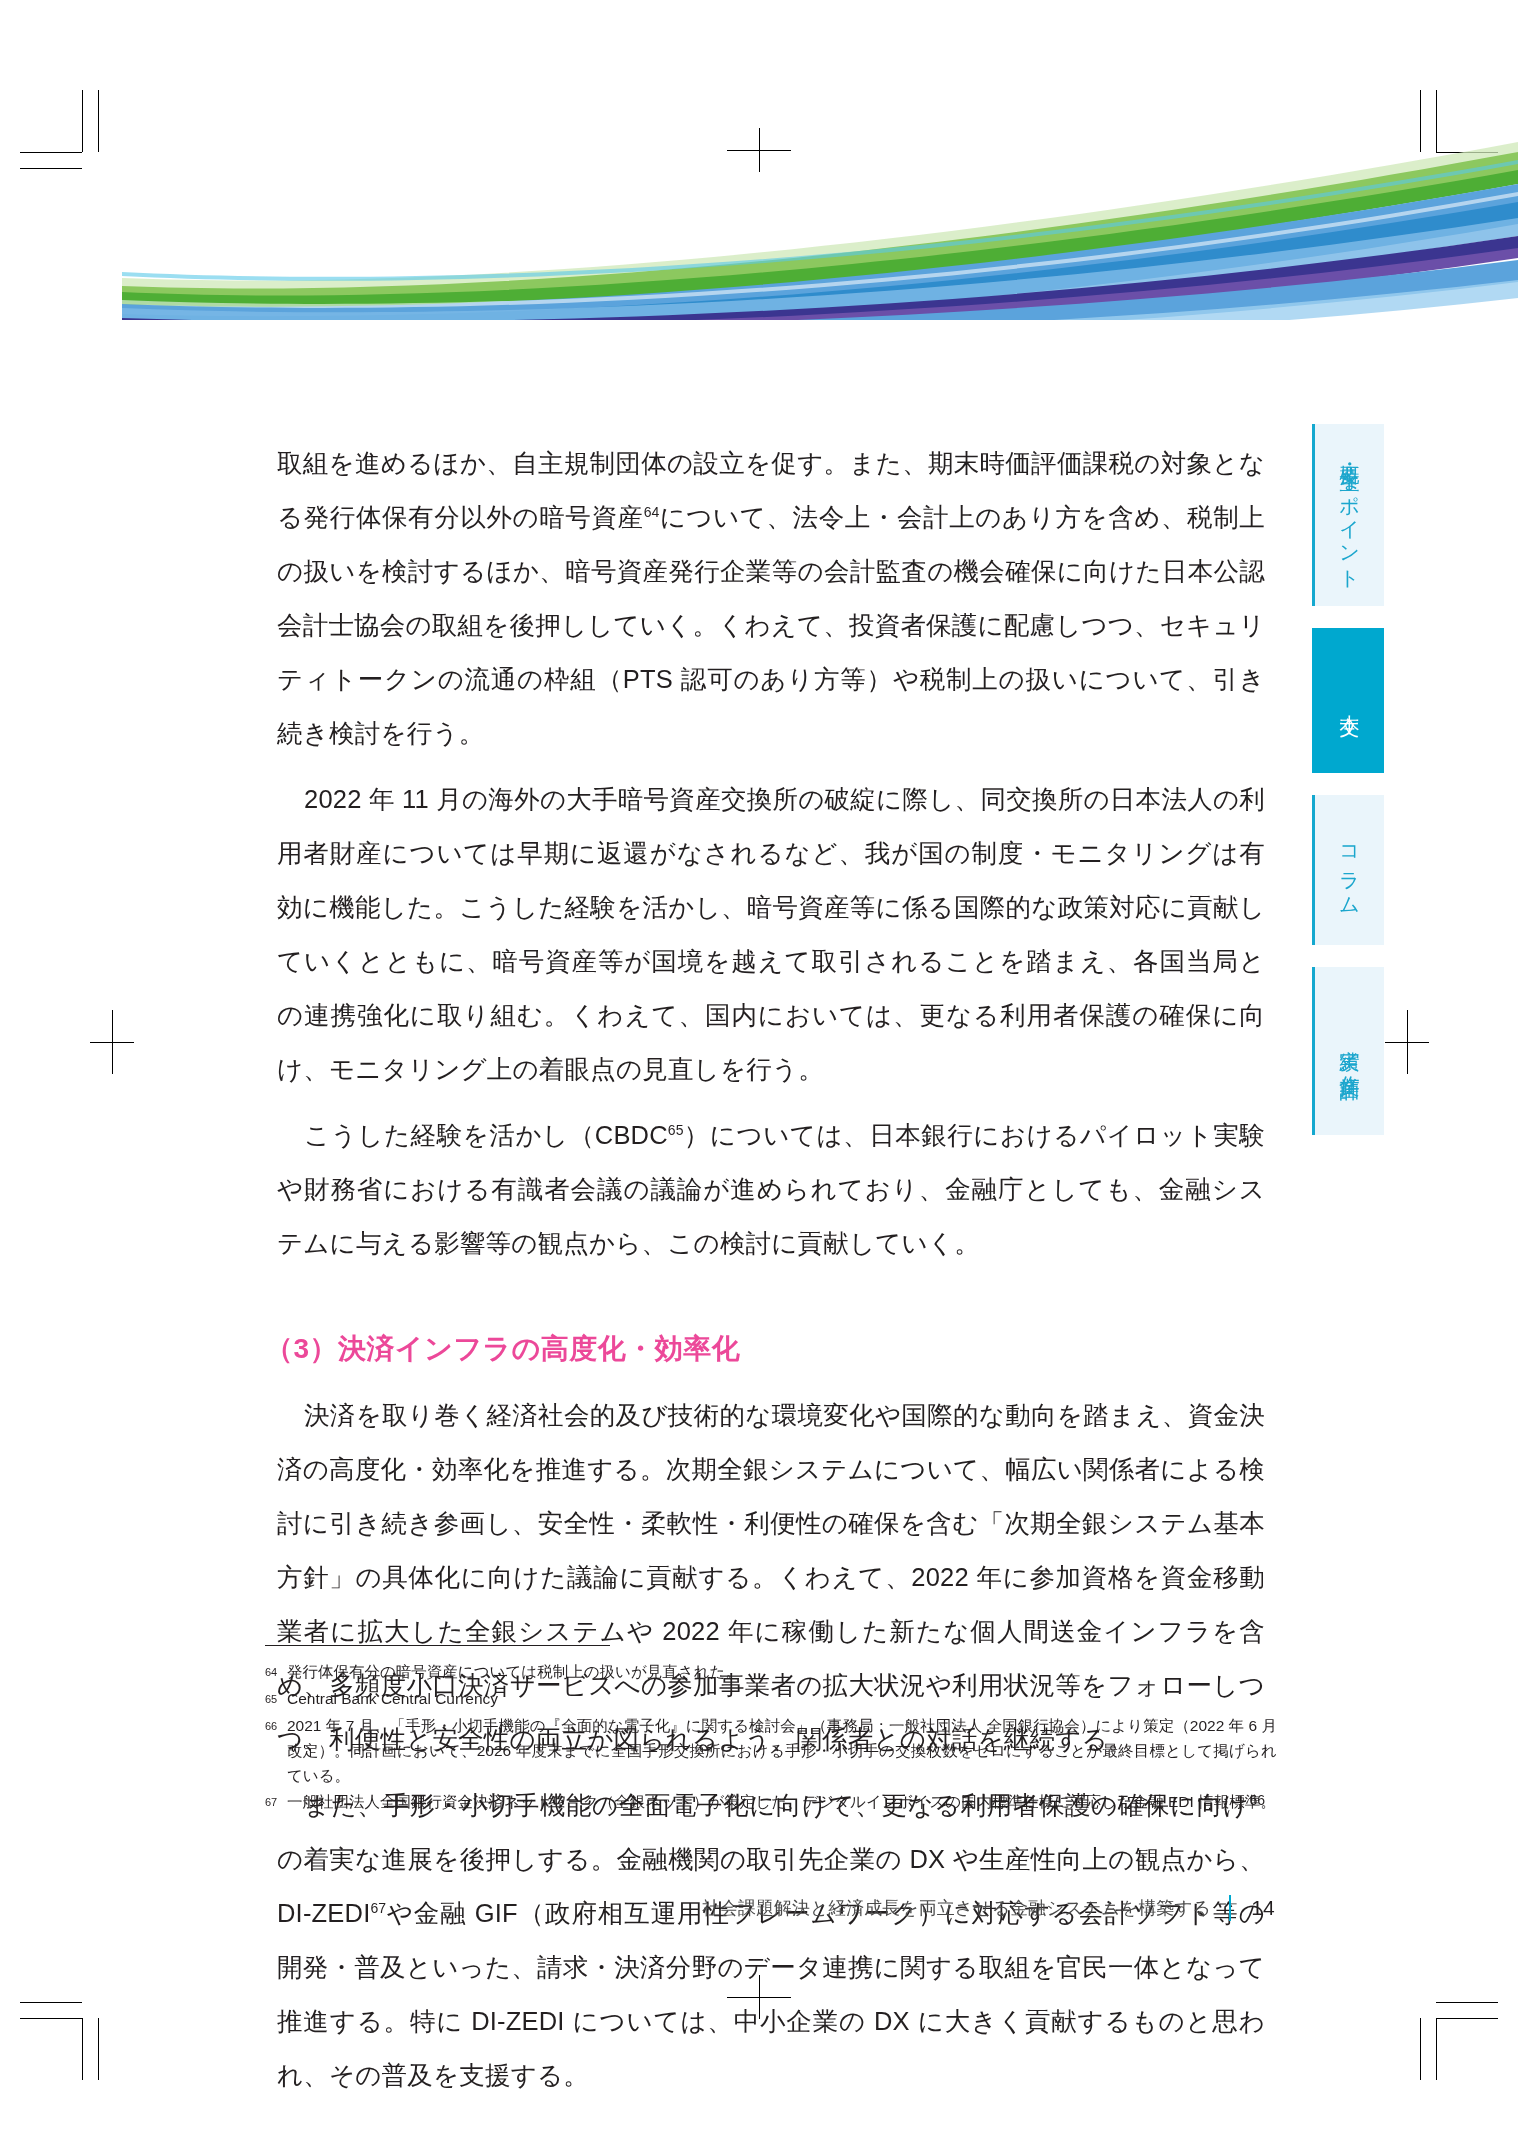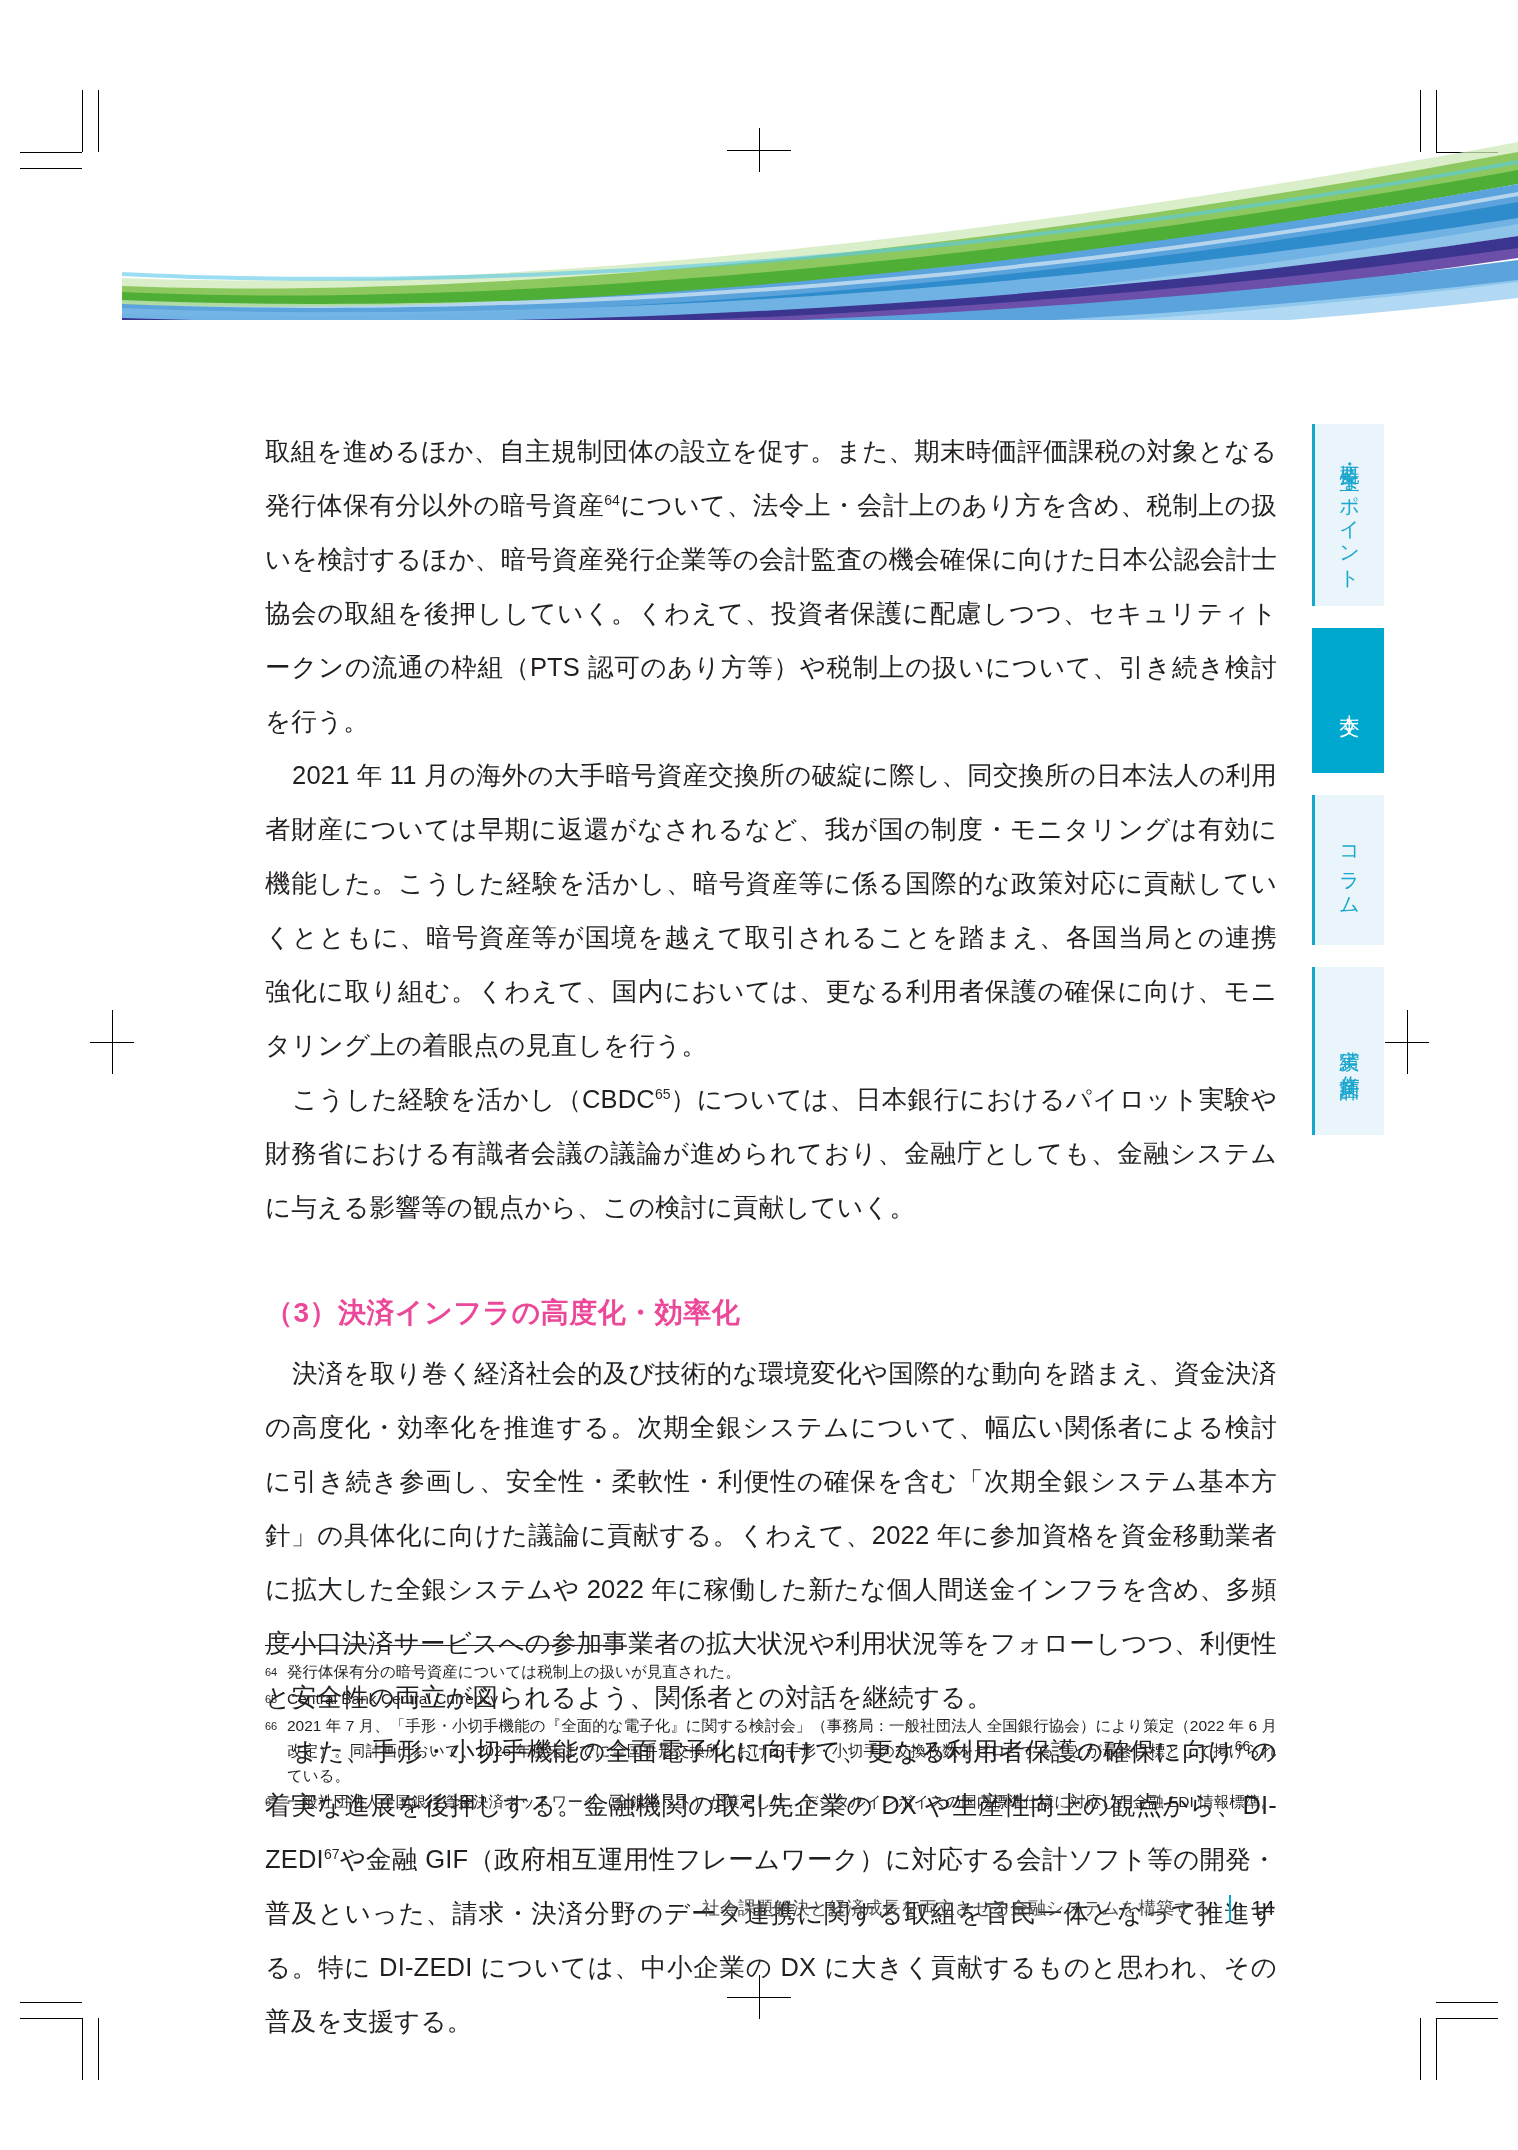--- a/index.html
+++ b/index.html
@@ -77,21 +77,21 @@
   .tab-h4 { height: 168px; }
 
   
   #content {
     position: absolute;
     left: 265px;
     top: 424px;
     width: 1012px;
   }
   p.body {
-    margin: 0;
+    margin: 12px;
     font-size: 25.5px;
     line-height: 54px;
     text-align: justify;
     text-justify: inter-ideograph;
     letter-spacing: 0.2px;
     color: #231f20;
   }
   p.body.indent { text-indent: 27px; }
 
   sup.fn {
@@ -253,21 +253,21 @@
     </div>
     <div class="side-tab inactive tab-h4">
       <span>実績／作業計画</span>
     </div>
   </div>
 
   <div id="content">
 
     <p class="body"><span>取組を進めるほか、自主規制団体の設立を促す。また、期末時価評価課税の対象となる発行体保有分以外の暗号資産</span><sup class="fn">64</sup><span>について、法令上・会計上のあり方を含め、税制上の扱いを検討するほか、暗号資産発行企業等の会計監査の機会確保に向けた日本公認会計士協会の取組を後押ししていく。くわえて、投資者保護に配慮しつつ、セキュリティトークンの流通の枠組（PTS 認可のあり方等）や税制上の扱いについて、引き続き検討を行う。</span></p>
 
-    <p class="body indent">2021 年 11 月の海外の大手暗号資産交換所の破綻に際し、同交換所の日本法人の利用者財産については早期に返還がなされるなど、我が国の制度・モニタリングは有効に機能した。こうした経験を活かし、暗号資産等に係る国際的な政策対応に貢献していくとともに、暗号資産等が国境を越えて取引されることを踏まえ、各国当局との連携強化に取り組む。くわえて、国内においては、更なる利用者保護の確保に向け、モニタリング上の着眼点の見直しを行う。</p>
+    <p class="body indent">2022 年 11 月の海外の大手暗号資産交換所の破綻に際し、同交換所の日本法人の利用者財産については早期に返還がなされるなど、我が国の制度・モニタリングは有効に機能した。こうした経験を活かし、暗号資産等に係る国際的な政策対応に貢献していくとともに、暗号資産等が国境を越えて取引されることを踏まえ、各国当局との連携強化に取り組む。くわえて、国内においては、更なる利用者保護の確保に向け、モニタリング上の着眼点の見直しを行う。</p>
 
     <p class="body indent"><span>こうした経験を活かし（CBDC</span><sup class="fn">65</sup><span>）については、日本銀行におけるパイロット実験や財務省における有識者会議の議論が進められており、金融庁としても、金融システムに与える影響等の観点から、この検討に貢献していく。</span></p>
 
     <h2 class="section">（3）決済インフラの高度化・効率化</h2>
 
     <p class="body indent">決済を取り巻く経済社会的及び技術的な環境変化や国際的な動向を踏まえ、資金決済の高度化・効率化を推進する。次期全銀システムについて、幅広い関係者による検討に引き続き参画し、安全性・柔軟性・利便性の確保を含む「次期全銀システム基本方針」の具体化に向けた議論に貢献する。くわえて、2022 年に参加資格を資金移動業者に拡大した全銀システムや 2022 年に稼働した新たな個人間送金インフラを含め、多頻度小口決済サービスへの参加事業者の拡大状況や利用状況等をフォローしつつ、利便性と安全性の両立が図られるよう、関係者との対話を継続する。</p>
 
     <p class="body indent"><span>また、手形・小切手機能の全面電子化に向けて、更なる利用者保護の確保に向け</span><sup class="fn">66</sup><span>の着実な進展を後押しする。金融機関の取引先企業の DX や生産性向上の観点から、DI-ZEDI</span><sup class="fn">67</sup><span>や金融 GIF（政府相互運用性フレームワーク）に対応する会計ソフト等の開発・普及といった、請求・決済分野のデータ連携に関する取組を官民一体となって推進する。特に DI-ZEDI については、中小企業の DX に大きく貢献するものと思われ、その普及を支援する。</span></p>
 
   </div>

